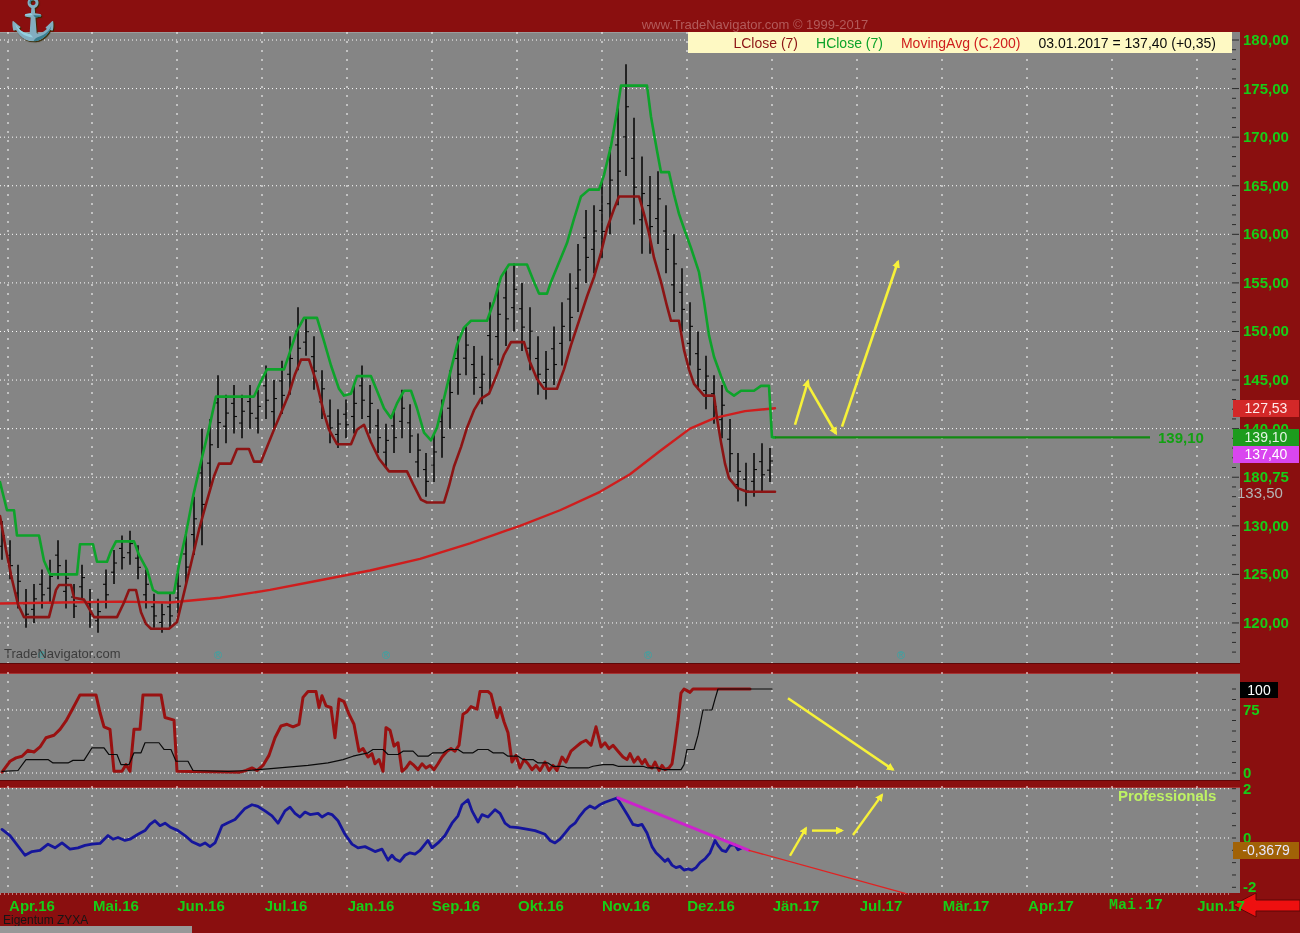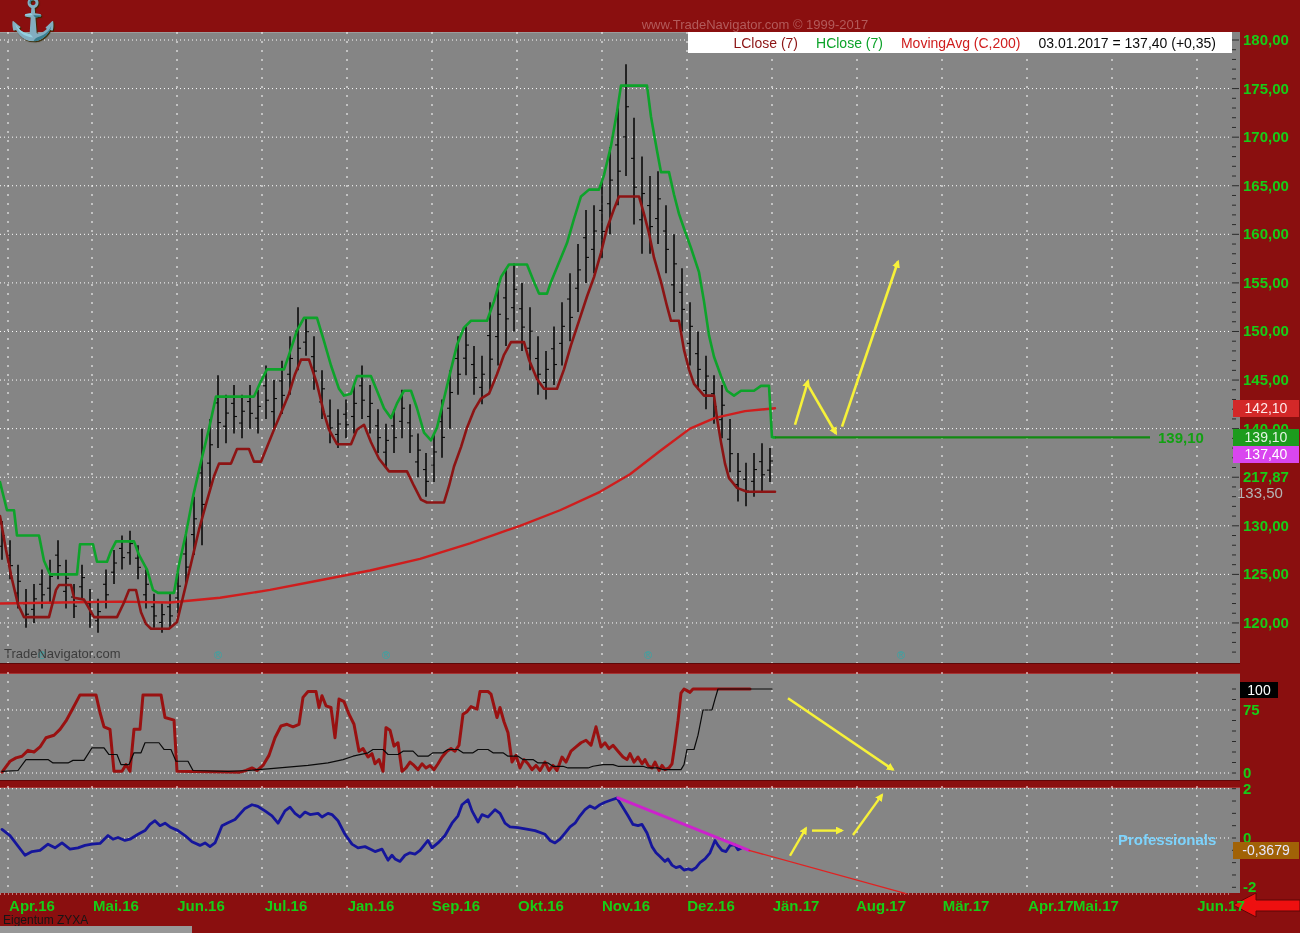--- a/index.html
+++ b/index.html
@@ -14,39 +14,39 @@
   #sep1{top:663px;height:9px;} #sep2{top:780px;height:6px;}
   #cv{position:absolute;left:0;top:0;z-index:2;}
   #labels{position:absolute;left:0;top:0;z-index:3;}
   .axlab{position:absolute;font:700 15px "Liberation Sans",sans-serif;color:#17cd17;white-space:nowrap;text-align:right;}
   .month{text-align:center;}
   .reg{color:#2fa8a8;font:400 11px "Liberation Sans",sans-serif;}
   #titlebar{position:absolute;left:0;top:0;width:1300px;height:32px;background:#8a0f0f;z-index:4;}
   #title{position:absolute;left:210px;top:2px;width:1090px;text-align:center;font:700 13px "Liberation Sans",sans-serif;color:#120202;}
   #subtitle{position:absolute;left:210px;top:17px;width:1090px;text-align:center;font:400 13px "Liberation Sans",sans-serif;color:#b35b5b;}
   #logo{position:absolute;left:8px;top:-4px;font-size:40px;color:#e0b81c;z-index:6;text-shadow:1px 1px 1px #3a2a00;}
-  #legendrow{position:absolute;left:688px;top:32px;width:544px;height:21px;background:#ffffff;z-index:4;
+  #legendrow{position:absolute;left:688px;top:32px;width:544px;height:21px;background:#fef9c3;z-index:4;
              display:flex;justify-content:flex-end;align-items:center;gap:16px;padding-right:0;box-sizing:border-box;
              font:400 14px "Liberation Sans",sans-serif;}
   #legendrow span{padding-right:2px;}
   .lg-l{color:#8c1414;} .lg-h{color:#0da32a;} .lg-m{color:#cf1d1d;text-align:right;} .lg-q{color:#0a0a0a;padding-right:16px!important;}
   .vbox{position:absolute;left:1233px;width:66px;height:17px;z-index:5;font:400 14px "Liberation Sans",sans-serif;
         text-align:center;line-height:17px;}
   #box-red{top:400px;background:#d32828;color:#ffeaea;}
   #box-green{top:429px;background:#1d9c1d;color:#e4f4e4;}
   #box-black{top:446px;background:#d946ef;color:#fff;}
   #lab-gray{position:absolute;left:1237px;top:484px;z-index:5;font:400 15px "Liberation Sans",sans-serif;color:#b4b4b4;}
   #box-100{position:absolute;left:1240px;top:682px;width:38px;height:16px;background:#000;color:#fff;z-index:5;
            font:400 14px "Liberation Sans",sans-serif;text-align:center;line-height:16px;}
   #box-prof{position:absolute;left:1233px;top:842px;width:66px;height:17px;background:#a16207;color:#e6e6ff;z-index:5;
             font:400 14px "Liberation Sans",sans-serif;text-align:center;line-height:17px;}
   #hline-label{position:absolute;left:1158px;top:429px;z-index:3;font:700 15px "Liberation Sans",sans-serif;color:#12a012;}
   #cot-legend{position:absolute;right:88px;top:672px;z-index:3;font:400 14px "Liberation Sans",sans-serif;white-space:nowrap;}
   #cot-legend .t1{color:#101010;} #cot-legend .t2{color:#a01818;margin-left:14px;}
-  #prof-label{position:absolute;left:1118px;top:787px;z-index:3;font:700 15px "Liberation Sans",sans-serif;color:#7dd3fc;margin-top:44px;}
+  #prof-label{position:absolute;left:1118px;top:787px;z-index:3;font:700 15px "Liberation Sans",sans-serif;color:#bef264;}
   #watermark{position:absolute;left:4px;top:646px;z-index:3;font:400 13px "Liberation Sans",sans-serif;color:#3c3c3c;}
   #eigentum{position:absolute;left:3px;top:913px;z-index:4;font:400 12px "Liberation Sans",sans-serif;color:#161616;}
   #graystrip{position:absolute;left:0;top:926px;width:192px;height:7px;background:#989898;z-index:4;}
 </style>
 </head>
 <body>
 
 <div id="stage">
   <div id="plot-main" class="plot"></div>
   <div id="plot-cot" class="plot"></div>
@@ -523,59 +523,59 @@
   <div id="labels">
       <div class="axlab " style="left: 1243px; top: 31px;">180,00</div>
       <div class="axlab " style="left: 1243px; top: 79.58px;">175,00</div>
       <div class="axlab " style="left: 1243px; top: 128.16px;">170,00</div>
       <div class="axlab " style="left: 1243px; top: 176.74px;">165,00</div>
       <div class="axlab " style="left: 1243px; top: 225.32px;">160,00</div>
       <div class="axlab " style="left: 1243px; top: 273.9px;">155,00</div>
       <div class="axlab " style="left: 1243px; top: 322.48px;">150,00</div>
       <div class="axlab " style="left: 1243px; top: 371.06px;">145,00</div>
       <div class="axlab " style="left: 1243px; top: 419.64px;">140,00</div>
-      <div class="axlab " style="left: 1243px; top: 468.22px;">217,87</div>
+      <div class="axlab " style="left: 1243px; top: 468.22px;">180,75</div>
       <div class="axlab " style="left: 1243px; top: 516.8px;">130,00</div>
       <div class="axlab " style="left: 1243px; top: 565.38px;">125,00</div>
       <div class="axlab " style="left: 1243px; top: 613.96px;">120,00</div>
       <div class="axlab month" style="left: 0px; top: 897px; width: 64px;">Apr.16</div>
       <div class="axlab month" style="left: 84px; top: 897px; width: 64px;">Mai.16</div>
       <div class="axlab month" style="left: 169px; top: 897px; width: 64px;">Jun.16</div>
       <div class="axlab month" style="left: 254px; top: 897px; width: 64px;">Jul.16</div>
       <div class="axlab month" style="left: 339px; top: 897px; width: 64px;">Jan.16</div>
       <div class="axlab month" style="left: 424px; top: 897px; width: 64px;">Sep.16</div>
       <div class="axlab month" style="left: 509px; top: 897px; width: 64px;">Okt.16</div>
       <div class="axlab month" style="left: 594px; top: 897px; width: 64px;">Nov.16</div>
       <div class="axlab month" style="left: 679px; top: 897px; width: 64px;">Dez.16</div>
       <div class="axlab month" style="left: 764px; top: 897px; width: 64px;">Jän.17</div>
-      <div class="axlab month" style="left: 849px; top: 897px; width: 64px;">Aug.17</div>
+      <div class="axlab month" style="left: 849px; top: 897px; width: 64px;">Jul.17</div>
       <div class="axlab month" style="left: 934px; top: 897px; width: 64px;">Mär.17</div>
       <div class="axlab month" style="left: 1019px; top: 897px; width: 64px;">Apr.17</div>
-      <div class="axlab month" style="left: 1064px; top: 897px; width: 64px;">Mai.17</div>
+      <div class="axlab month" style="left: 1104px; top: 897px; width: 64px; font-family: Liberation Mono, monospace;">Mai.17</div>
       <div class="axlab month" style="left: 1189px; top: 897px; width: 64px;">Jun.17</div>
       <div class="axlab " style="left: 1243px; top: 701px;">75</div>
       <div class="axlab " style="left: 1243px; top: 764px;">0</div>
       <div class="axlab " style="left: 1243px; top: 779.7px;">2</div>
       <div class="axlab " style="left: 1243px; top: 829px;">0</div>
       <div class="axlab " style="left: 1243px; top: 878.3px;">-2</div>
       <div class="axlab reg" style="left: 38px; top: 649px;">®</div>
       <div class="axlab reg" style="left: 214px; top: 649px;">®</div>
       <div class="axlab reg" style="left: 382px; top: 649px;">®</div>
       <div class="axlab reg" style="left: 644px; top: 649px;">®</div>
       <div class="axlab reg" style="left: 897px; top: 649px;">®</div>
     </div>
 
   <div id="legendrow">
     <span class="lg-l">LClose (7)</span>
     <span class="lg-h">HClose (7)</span>
     <span class="lg-m">MovingAvg (C,200)</span>
     <span class="lg-q">03.01.2017 = 137,40 (+0,35)</span>
   </div>
 
-  <div id="box-red" class="vbox">142,10</div>
+  <div id="box-red" class="vbox">127,53</div>
   <div id="box-green" class="vbox">139,10</div>
   <div id="box-black" class="vbox">137,40</div>
   <div id="lab-gray">133,50</div>
   <div id="box-100">100</div>
   <div id="box-prof">-0,3679</div>
 
   <div id="hline-label">139,10</div>
 
   <div id="prof-label">Professionals</div>
 

